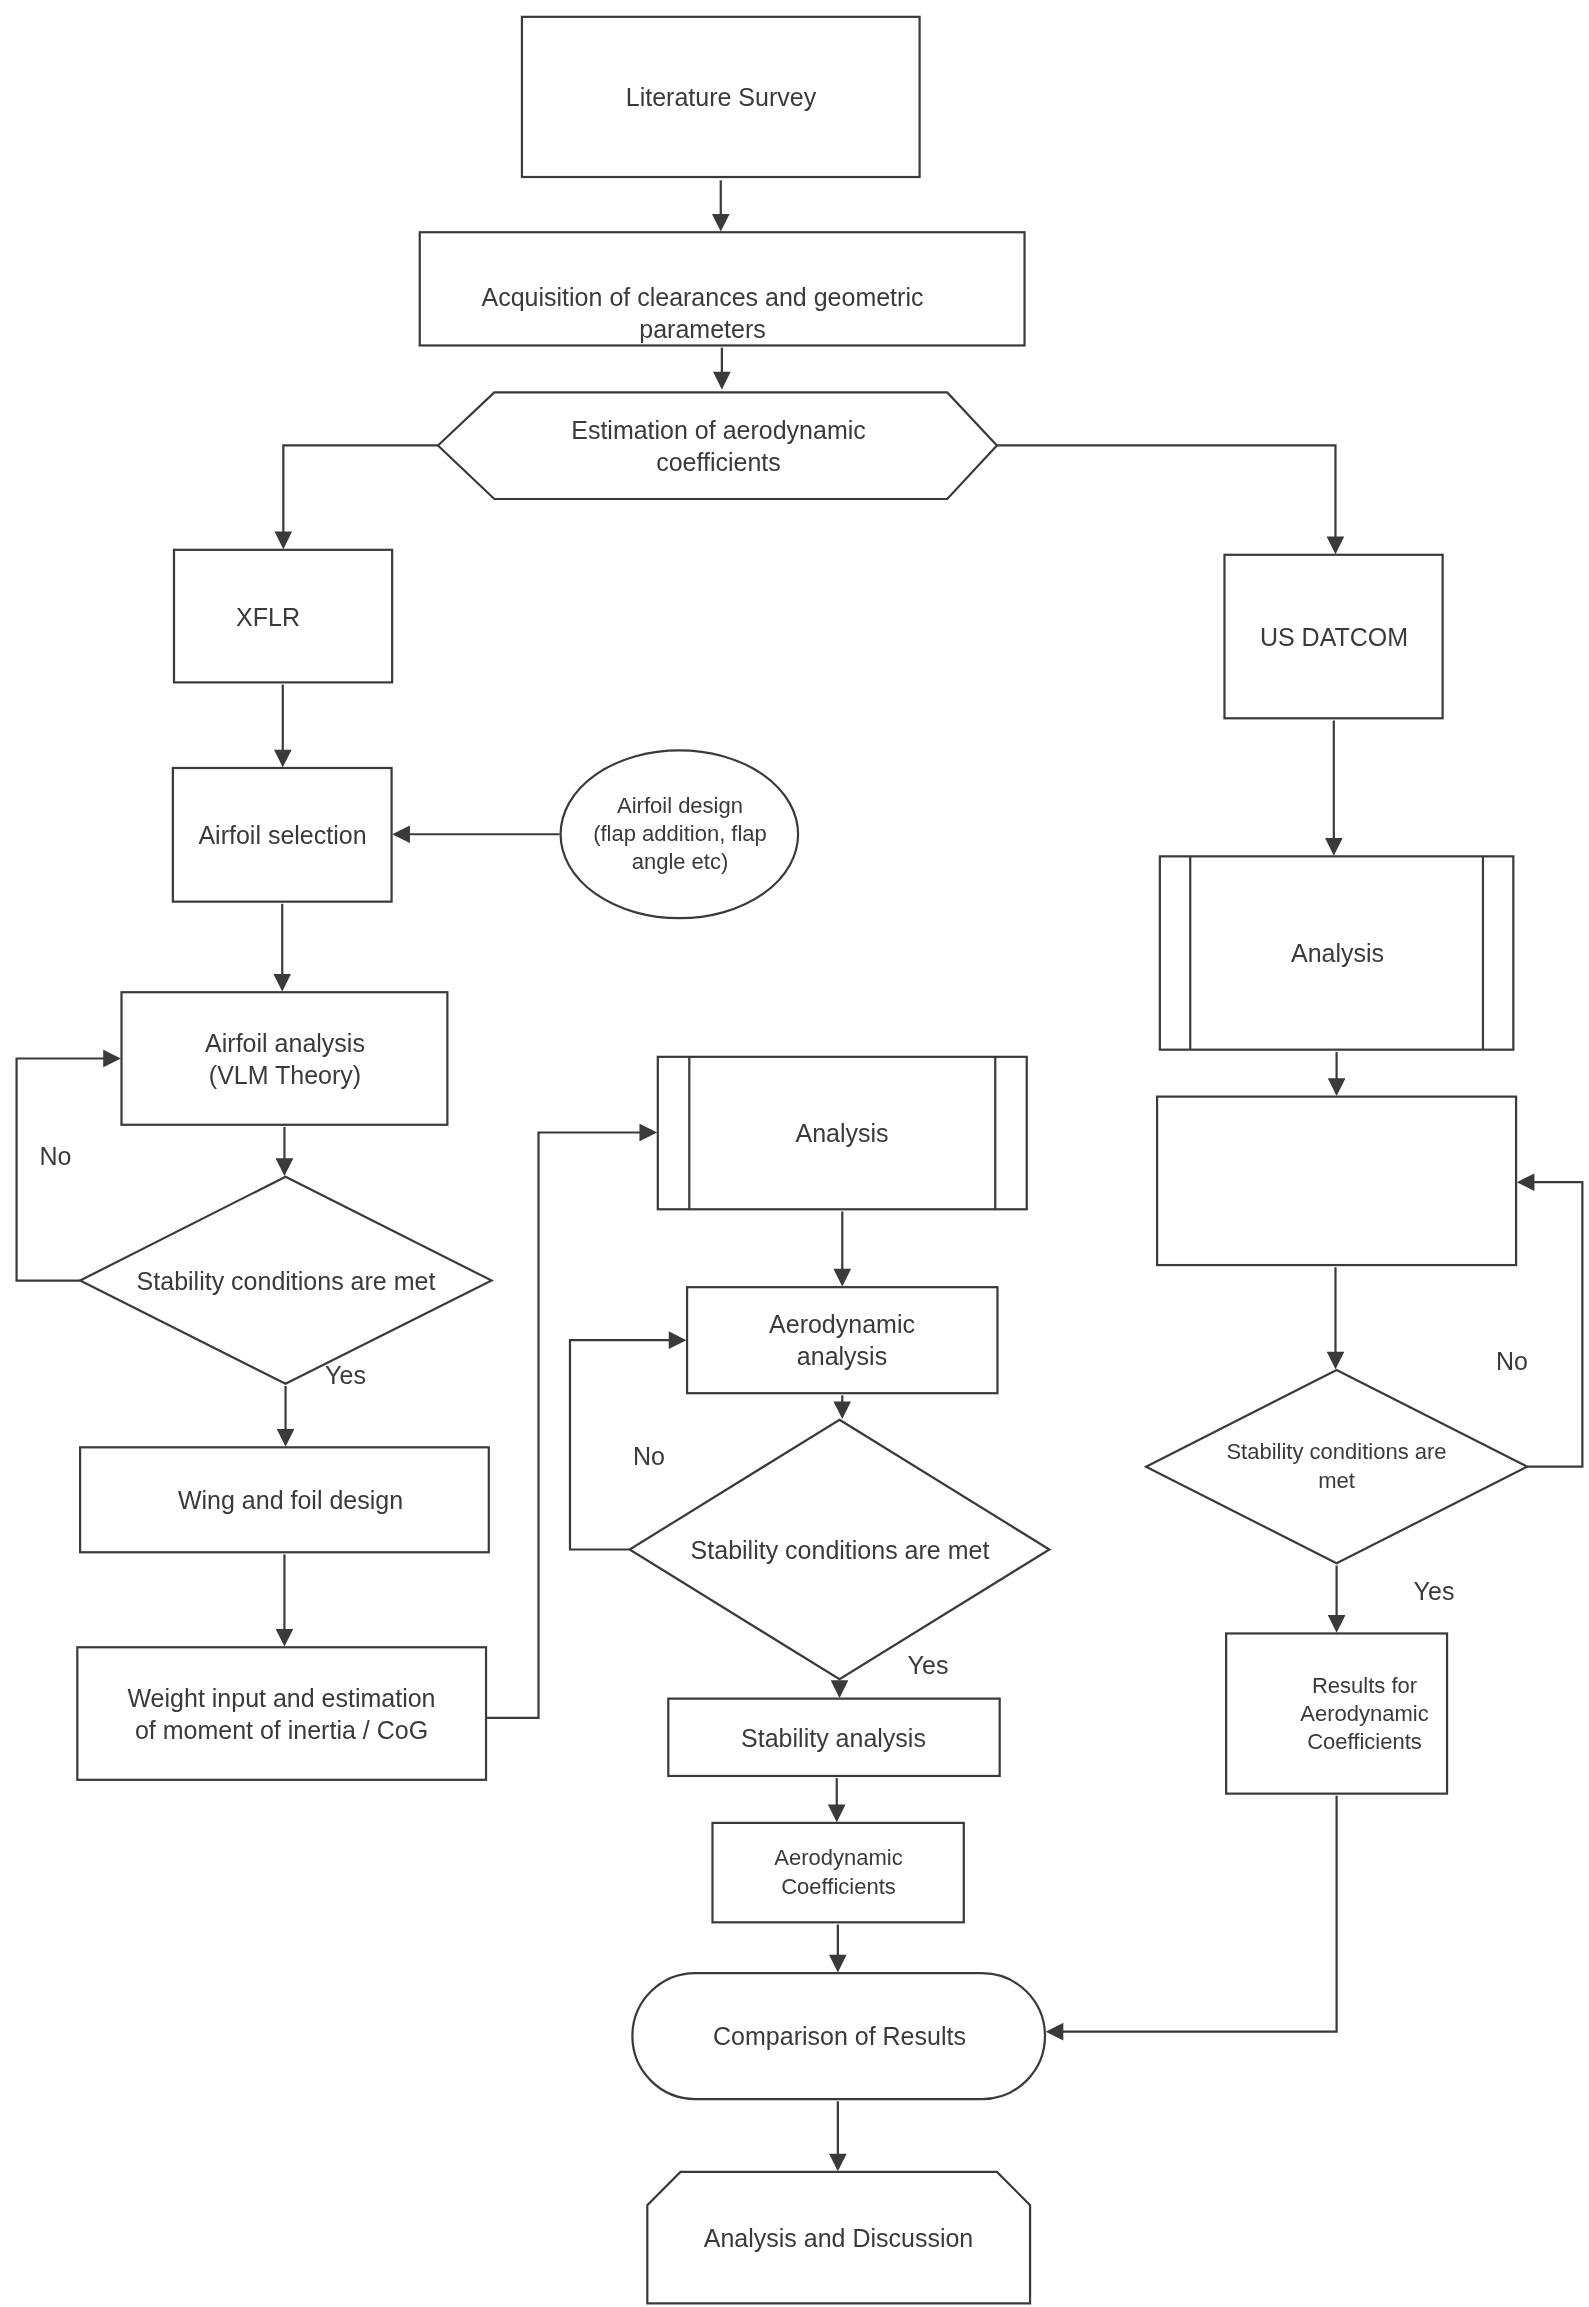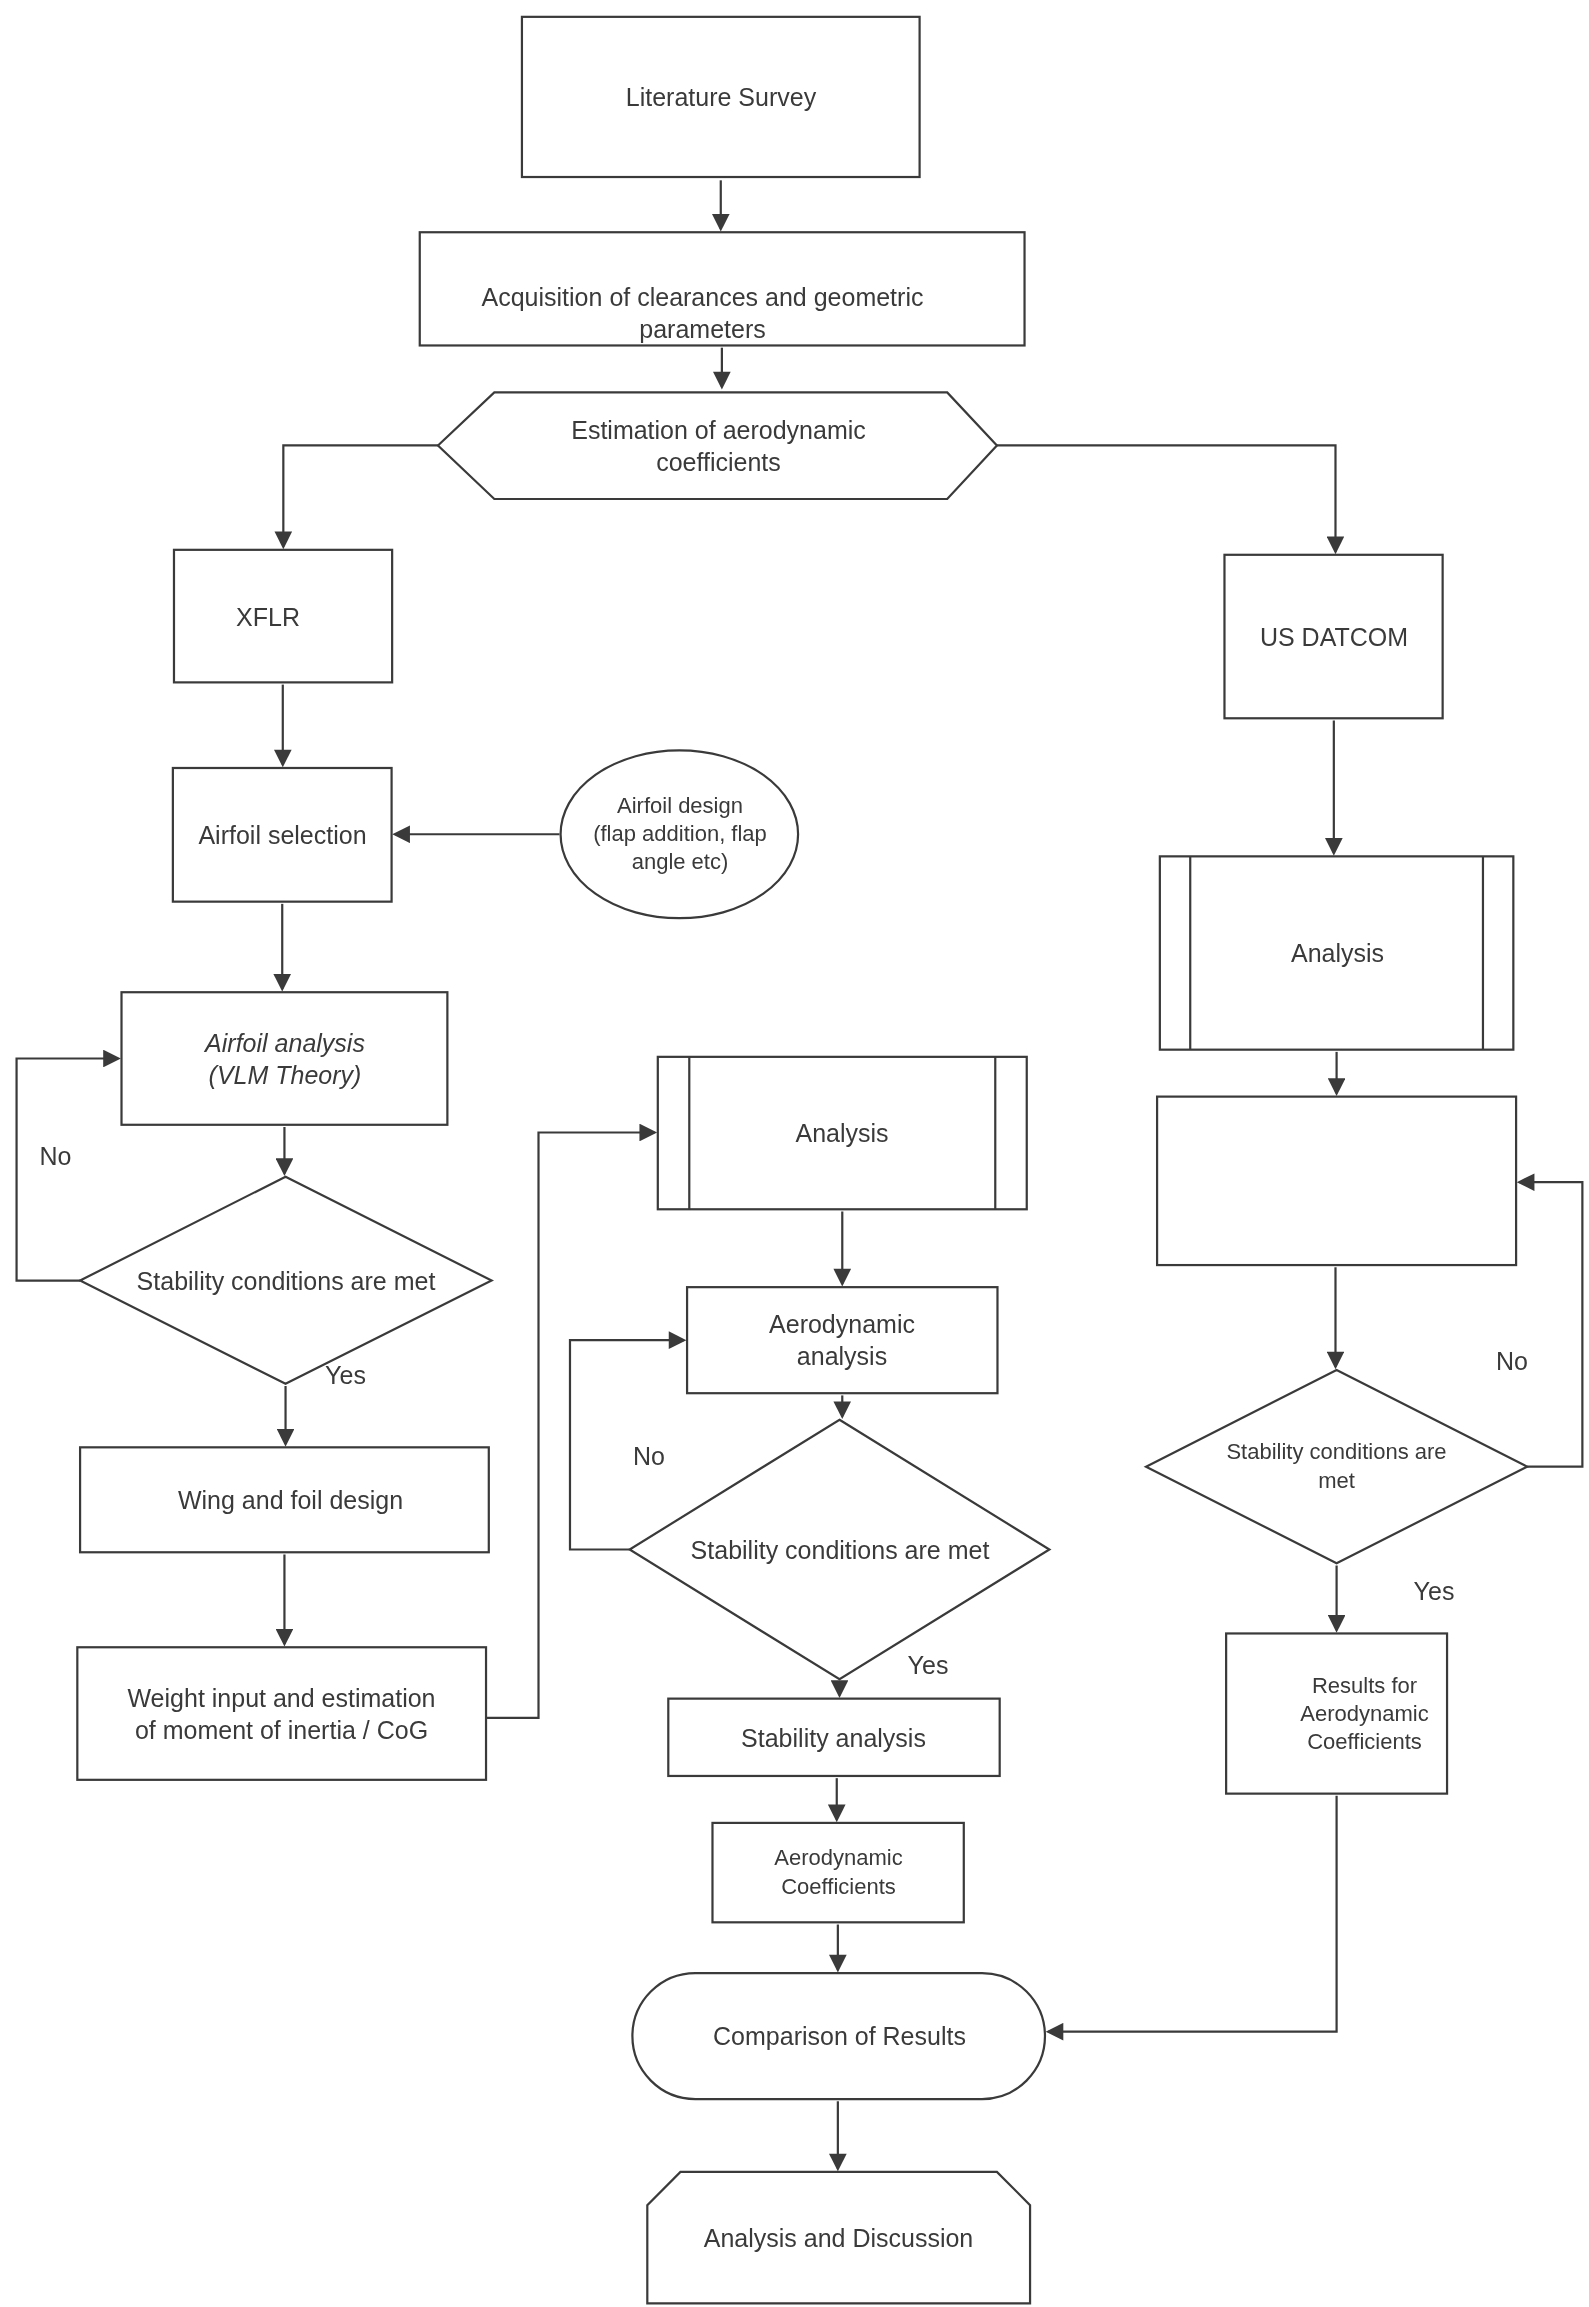--- a/index.html
+++ b/index.html
@@ -90,21 +90,21 @@
   <div class="lbl" style="left:420px;top:232px;width:565px;height:113px;margin-top:24px;">Acquisition of clearances and geometric
 parameters</div>
   <div class="lbl" style="left:470px;top:392px;width:497px;height:107px;">Estimation of aerodynamic
 coefficients</div>
   <div class="lbl" style="left:174px;top:550px;width:188px;height:133px;">XFLR</div>
   <div class="lbl" style="left:1225px;top:555px;width:218px;height:164px;">US DATCOM</div>
   <div class="lbl" style="left:173px;top:768px;width:219px;height:134px;">Airfoil selection</div>
   <div class="lbl sm" style="left:561px;top:751px;width:238px;height:166px;">Airfoil design
 (flap addition, flap
 angle etc)</div>
-  <div class="lbl" style="left:122px;top:992px;width:326px;height:133px;font-style:italic;">Airfoil analysis
+  <div class="lbl" style="left:122px;top:992px;width:326px;height:133px;">Airfoil analysis
 (VLM Theory)</div>
   <div class="lbl" style="left:80px;top:1177px;width:412px;height:207px;">Stability conditions are met</div>
   <div class="lbl" style="left:80px;top:1447px;width:421px;height:105px;">Wing and foil design</div>
   <div class="lbl" style="left:77px;top:1647px;width:409px;height:133px;">Weight input and estimation
 of moment of inertia / CoG</div>
   <div class="lbl" style="left:689px;top:1057px;width:306px;height:152px;">Analysis</div>
   <div class="lbl" style="left:687px;top:1287px;width:310px;height:106px;">Aerodynamic
 analysis</div>
   <div class="lbl" style="left:630px;top:1420px;width:420px;height:260px;">Stability conditions are met</div>
   <div class="lbl" style="left:668px;top:1699px;width:331px;height:77px;">Stability analysis</div>

